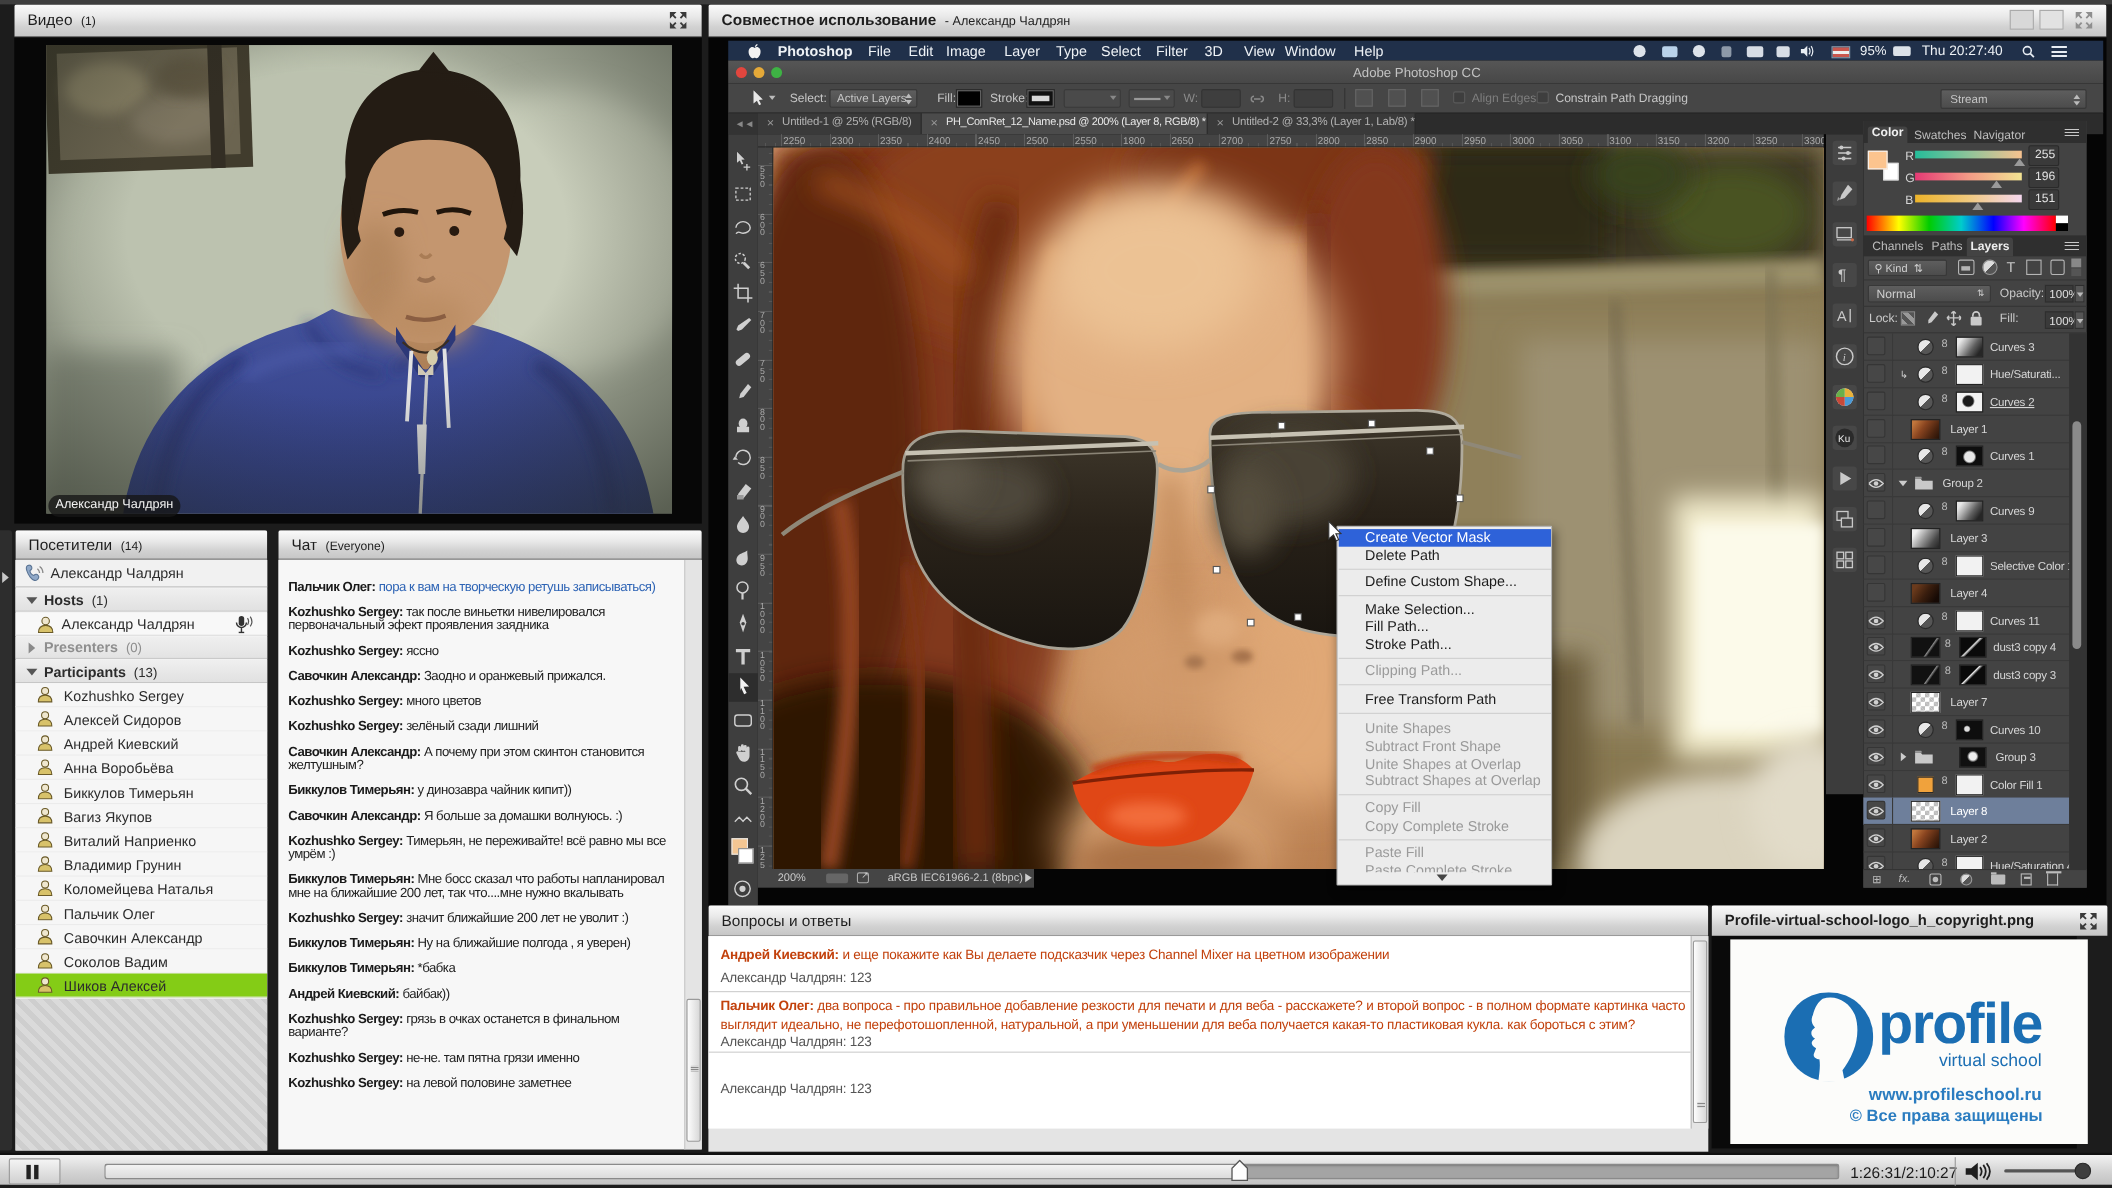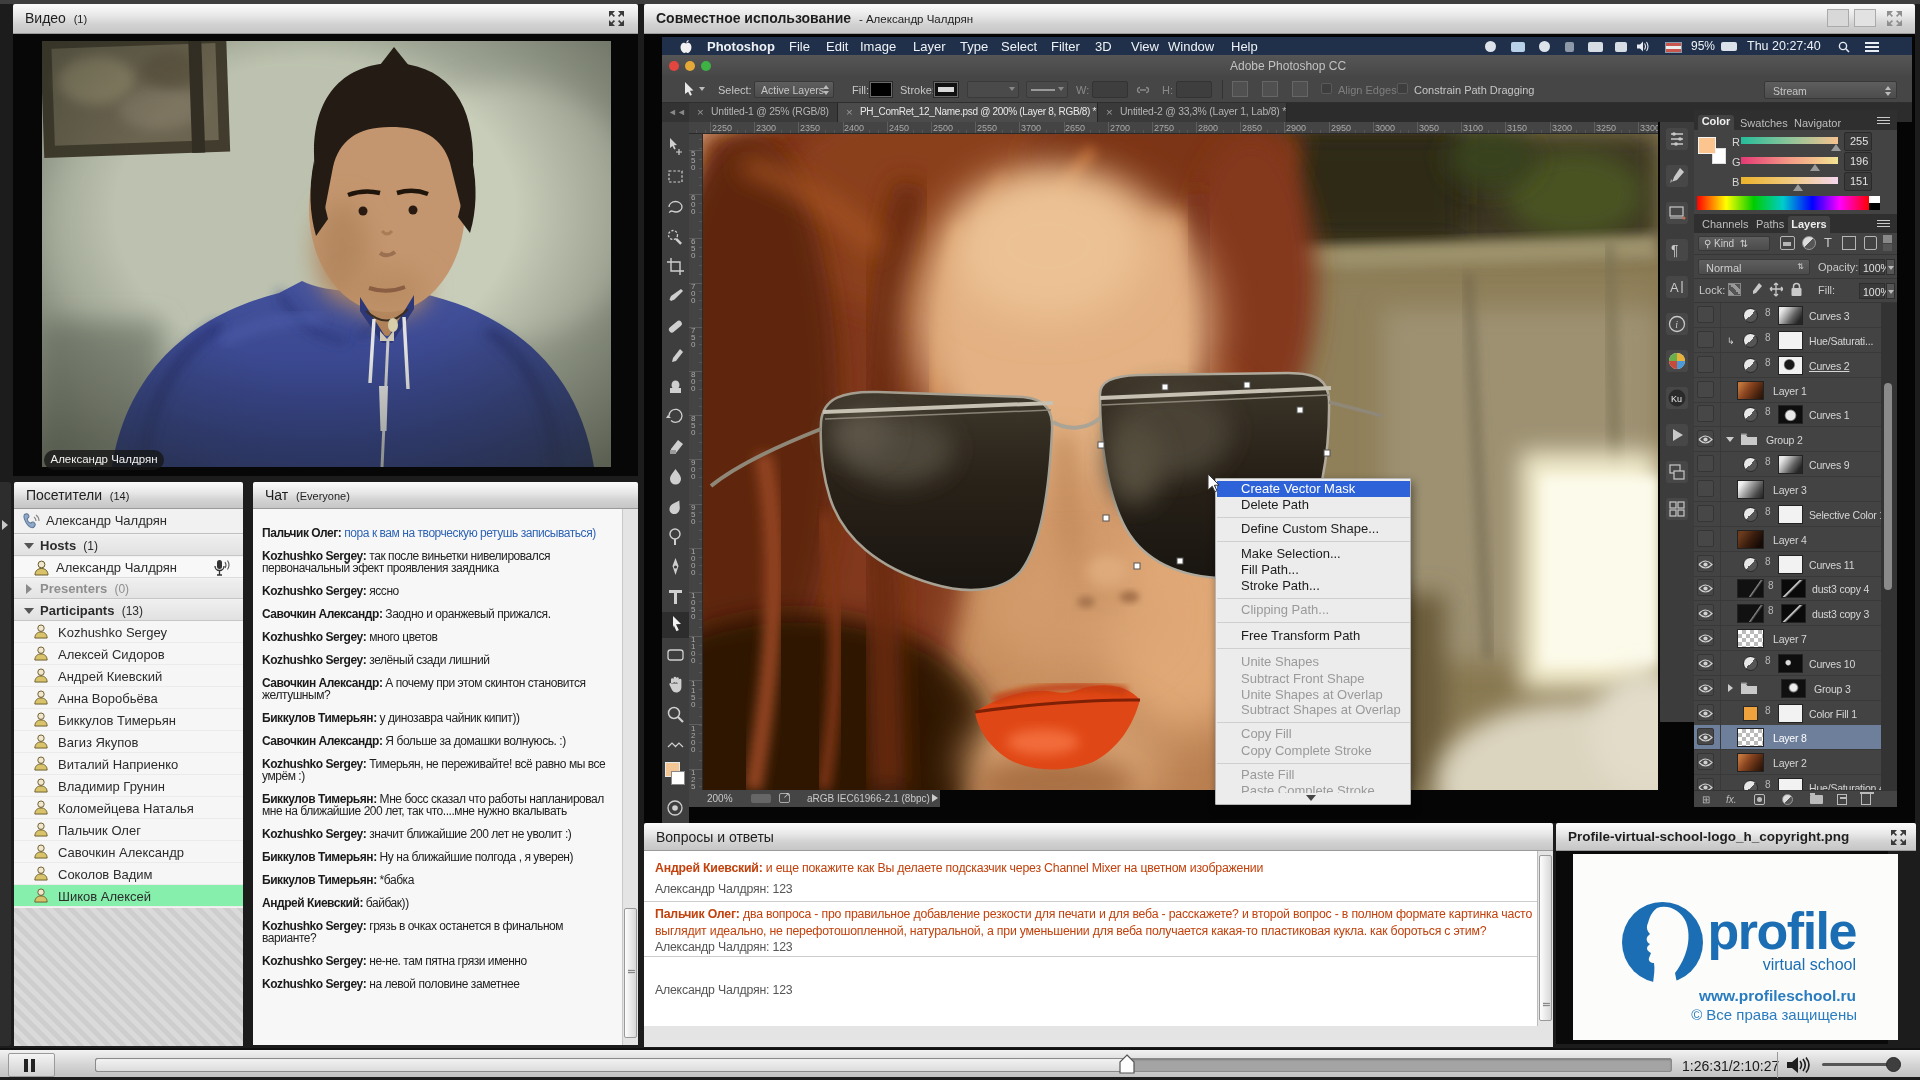--- a/index.html
+++ b/index.html
@@ -253,21 +253,21 @@
       </span>
 </div>
 <div id="hruler" style="background-image:repeating-linear-gradient(90deg,#5e5e5e 0 1px,transparent 1px 44.19px),repeating-linear-gradient(90deg,#565656 0 1px,transparent 1px 8.84px); background-size:auto 100%, auto 4px; background-position:21px 0, 21px 8px; background-repeat:repeat-x;">
 <span class="rnum" style="left:23px">2250</span>
       <span class="rnum" style="left:67px">2300</span>
       <span class="rnum" style="left:111px">2350</span>
       <span class="rnum" style="left:155px">2400</span>
       <span class="rnum" style="left:200px">2450</span>
       <span class="rnum" style="left:244px">2500</span>
       <span class="rnum" style="left:288px">2550</span>
-      <span class="rnum" style="left:332px">3700</span>
+      <span class="rnum" style="left:332px">1800</span>
       <span class="rnum" style="left:376px">2650</span>
       <span class="rnum" style="left:421px">2700</span>
       <span class="rnum" style="left:465px">2750</span>
       <span class="rnum" style="left:509px">2800</span>
       <span class="rnum" style="left:553px">2850</span>
       <span class="rnum" style="left:597px">2900</span>
       <span class="rnum" style="left:642px">2950</span>
       <span class="rnum" style="left:686px">3000</span>
       <span class="rnum" style="left:730px">3050</span>
       <span class="rnum" style="left:774px">3100</span>
@@ -1005,21 +1005,21 @@
           </svg>
           <span class="aname" style="left:44px;">Савочкин Александр</span>
         </div>
 <div class="arow" style="top:354px; height:22px; background:#f6f6f6; border-bottom:1px solid #ebebeb;">
           <svg style="position:absolute; left:19px; top:2px;" width="16" height="16" viewBox="0 0 17 17">
             <circle cx="8.5" cy="5.5" r="3.4" fill="#efe7cf" stroke="#6a5a28" stroke-width="1"></circle>
             <path d="M2 16c0-4 2.5-6.5 6.5-6.5S15 12 15 16z" fill="#d8c26a" stroke="#6a5a28" stroke-width="1"></path>
           </svg>
           <span class="aname" style="left:44px;">Соколов Вадим</span>
         </div>
-<div class="arow" style="top:376px; height:22px; background:#86efac; border-bottom:1px solid #ebebeb;">
+<div class="arow" style="top:376px; height:22px; background:#84cc16; border-bottom:1px solid #ebebeb;">
           <svg style="position:absolute; left:19px; top:2px;" width="16" height="16" viewBox="0 0 17 17">
             <circle cx="8.5" cy="5.5" r="3.4" fill="#efe7cf" stroke="#6a5a28" stroke-width="1"></circle>
             <path d="M2 16c0-4 2.5-6.5 6.5-6.5S15 12 15 16z" fill="#d8c26a" stroke="#6a5a28" stroke-width="1"></path>
           </svg>
           <span class="aname" style="left:44px;">Шиков Алексей</span>
         </div>
 </div>
 <div style="position:absolute; left:0; top:399px; width:229px; height:138px; background:repeating-linear-gradient(45deg,#dadada 0 5px,#cecece 5px 10px);"></div>
 </div>
 
@@ -1084,21 +1084,21 @@
 </div>
 <div id="logoB">
 <div style="position:absolute; left:17px; top:3px; width:325px; height:186px; background:#fcfcfa;">
  <svg style="position:absolute; left:49px; top:48px;" width="81" height="81" viewBox="0 0 81 81">
   <circle cx="40.5" cy="40.5" r="40.5" fill="#1b6eb3"></circle>
   <path fill="#fcfcfa" d="M35 6 C47 2 59 9 64 20 C68 30 67 43 63 53 C60 61 56 67 53 71 L55 81 L31 81 C32 73 33 67 32 61 C29 61 26 59 27 56 L29 51 C25 49 24 46 26 44 L28 42 C24 40 24 36 26 34 L28 32 C25 29 24 25 26 21 C28 13 31 9 35 6 Z"></path>
  </svg>
  <div style="position:absolute; left:110px; top:47px; width:173px; text-align:right; font-weight:bold; font-size:52px; letter-spacing:-1.5px; color:#1b6eb3;">profile</div>
  <div style="position:absolute; left:140px; top:102px; width:143px; text-align:right; font-size:16px; color:#1b6eb3;">virtual school</div>
  <div style="position:absolute; left:60px; top:133px; width:223px; text-align:right; font-size:15.5px; font-weight:bold; color:#2a7cc0;">www.profileschool.ru</div>
- <div style="position:absolute; left:60px; top:152px; width:224px; text-align:right; font-size:15px; font-weight:normal; color:#2a7cc0;">© Все права защищены</div>
+ <div style="position:absolute; left:60px; top:152px; width:224px; text-align:right; font-size:15px; font-weight:bold; color:#2a7cc0;">© Все права защищены</div>
 </div>
 </div>
 
 <div id="bbar">
  <div style="position:absolute; left:8px; top:3px; width:47px; height:24px; background:linear-gradient(#f4f4f4,#d0d0d0); border:1px solid #9a9a9a; border-radius:2px;">
   <span style="position:absolute; left:15px; top:5px; width:4px; height:13px; background:#222;"></span>
   <span style="position:absolute; left:22px; top:5px; width:4px; height:13px; background:#222;"></span>
  </div>
  <div style="position:absolute; left:95px; top:8px; width:1577px; height:14px; background:#a4a4a4; border:1px solid #8a8a8a; border-radius:2px; box-shadow:inset 0 1px 2px rgba(0,0,0,.25);">
   <span style="position:absolute; left:0; top:0; width:1030px; height:12px; background:linear-gradient(#f2f2f2,#dcdcdc); border-radius:2px 0 0 2px;"></span>

